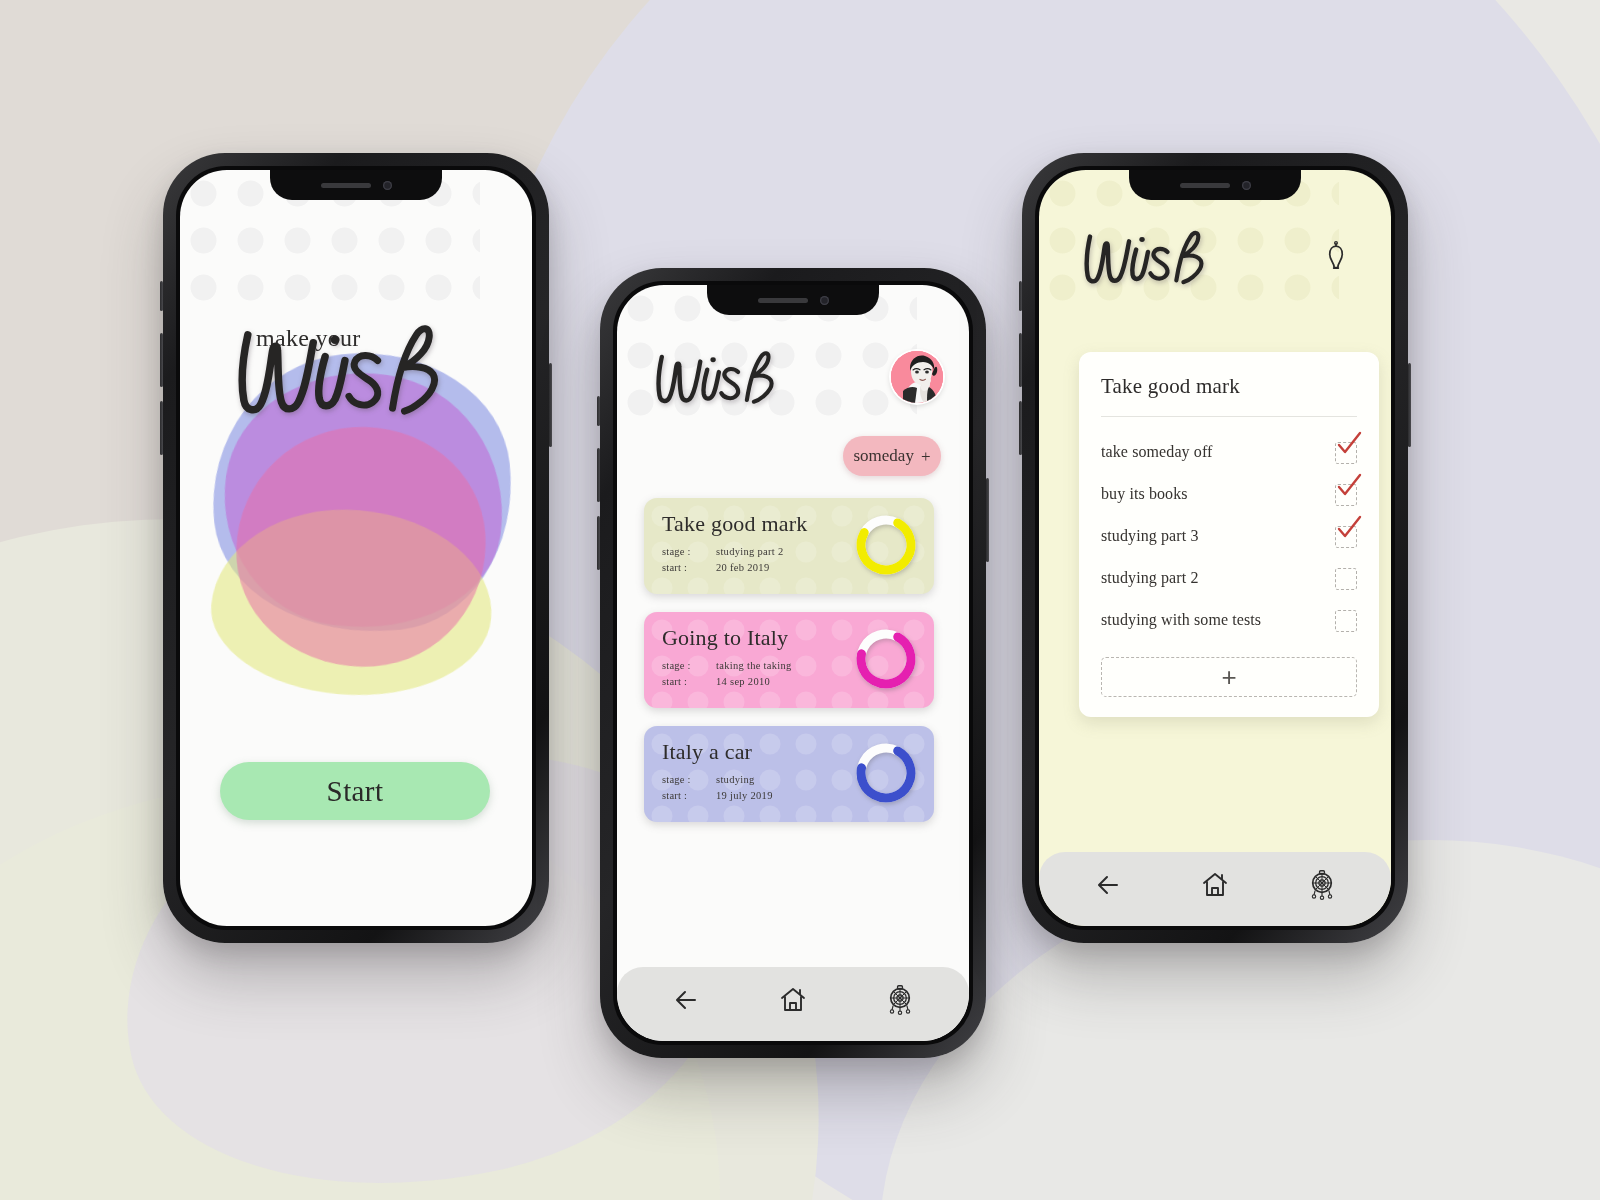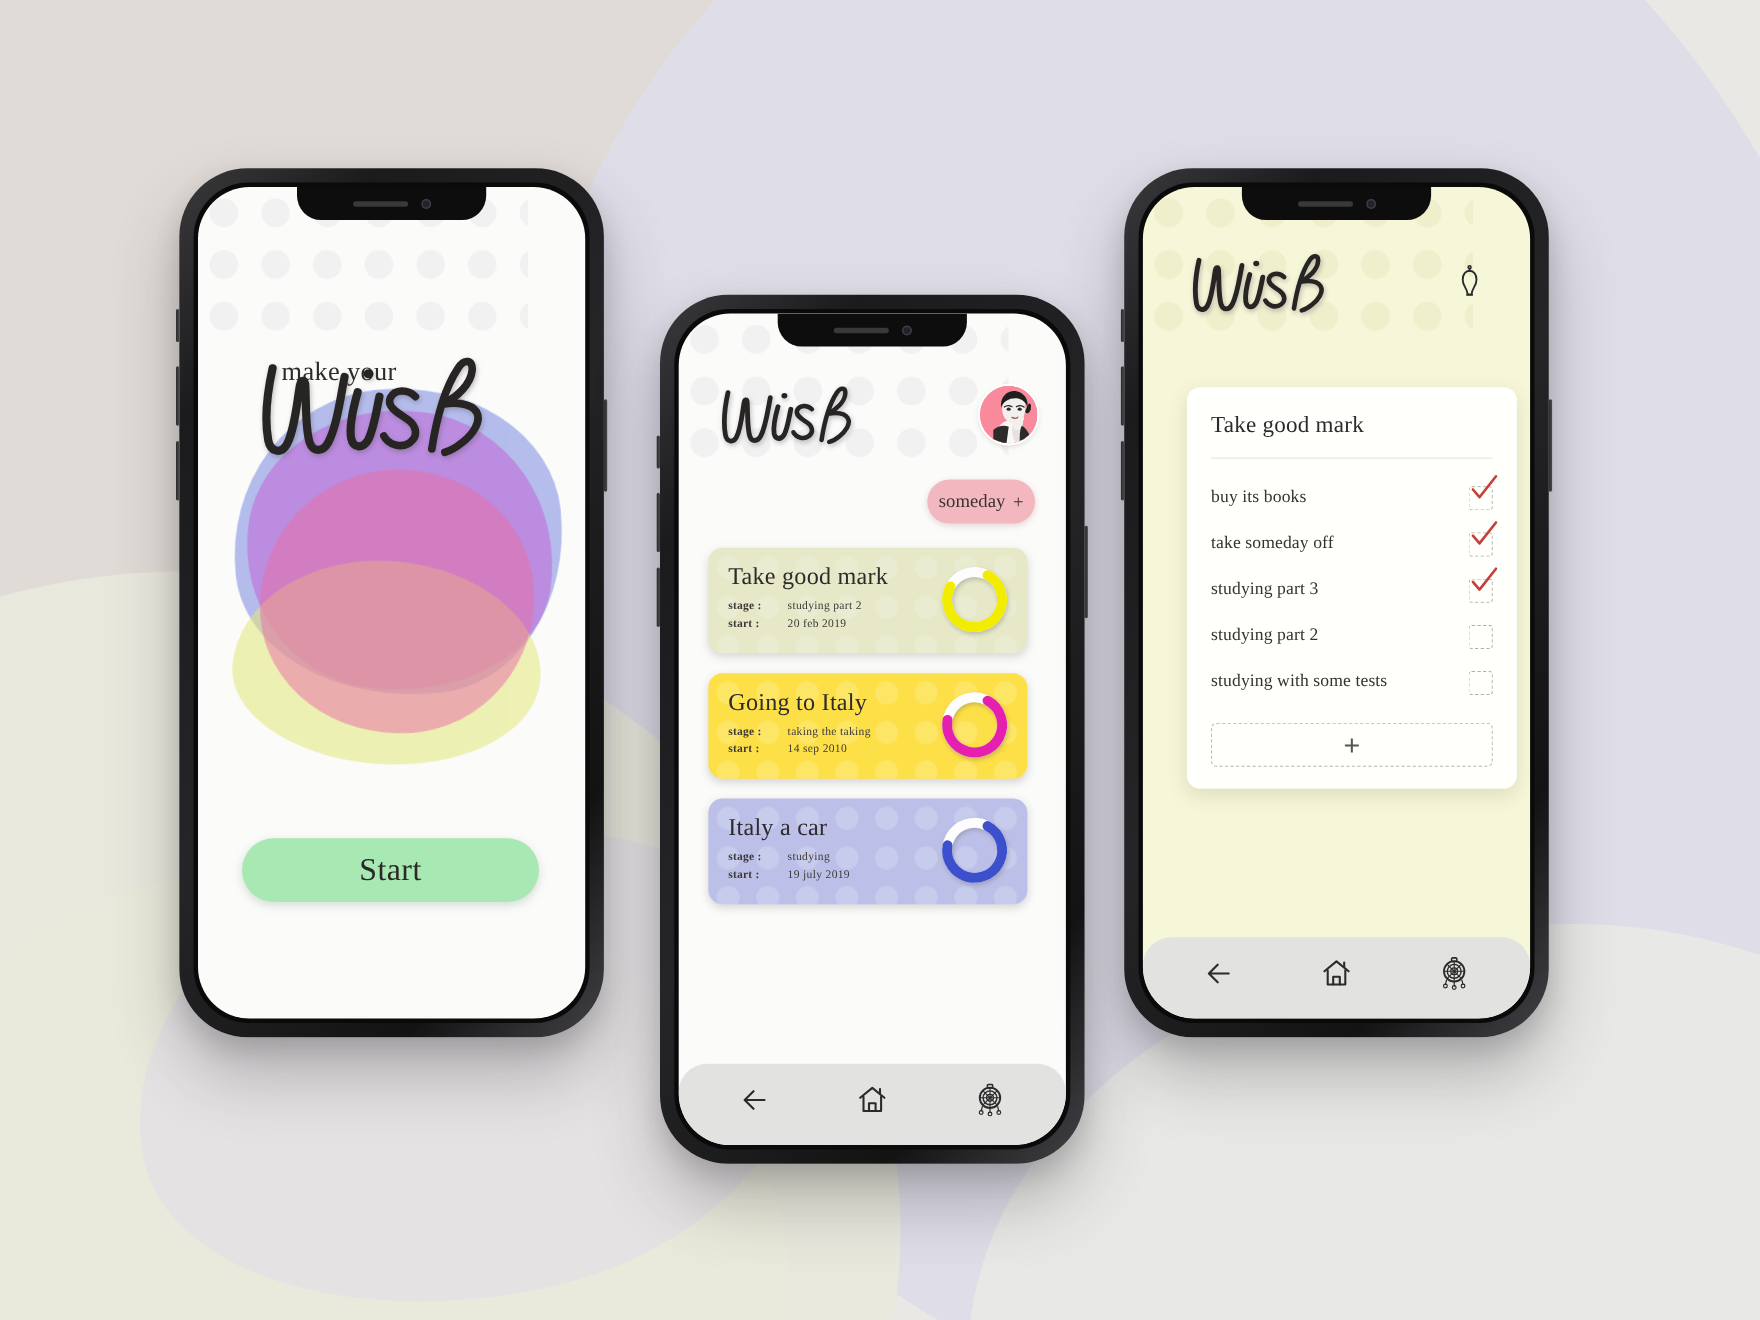--- a/index.html
+++ b/index.html
@@ -309,21 +309,21 @@
   }
   .card-meta {
     position: relative;
     display: flex;
     font-size: 10.5px;
     color: #3d3a38;
     margin-bottom: 5px;
     z-index: 2;
     letter-spacing: .2px;
   }
-  .card-meta .lbl { width: 54px; font-weight: bold; }
+  .card-meta .lbl { width: 54px; font-weight: normal; }
   .card-meta .val { letter-spacing: .3px; }
 
   .ring {
     position: absolute;
     right: 15px; top: 14px;
     width: 66px; height: 66px;
     z-index: 3;
     filter: drop-shadow(1px 2px 2px rgba(90,85,90,.30));
   }
   .ring svg { display: block; transform: rotate(-62deg); }
@@ -619,21 +619,21 @@
               <span class="lbl">start :</span>
               <span class="val">20 feb 2019</span>
             </div>
             <div class="ring">
               <svg width="66" height="66" viewBox="0 0 66 66">
                 <circle cx="33" cy="33" r="25" fill="none" stroke="#fdfdfd" stroke-width="9"></circle>
                 <circle cx="33" cy="33" r="25" fill="none" stroke="#f2ec00" stroke-width="9" stroke-linecap="round" stroke-dasharray="117.81 39.27"></circle>
               </svg>
             </div>
           </div>
-          <div class="wish-card" style="background: #fde047;">
+          <div class="wish-card" style="background: #f9a8d4;">
             <svg class="card-dots">
               <rect width="100%" height="100%" fill="url(#dotpat-card)"></rect>
             </svg>
             <div class="card-title">Going to Italy</div>
             <div class="card-meta">
               <span class="lbl">stage :</span>
               <span class="val">taking the taking</span>
             </div>
             <div class="card-meta">
               <span class="lbl">start :</span>
@@ -716,41 +716,41 @@
         <div class="bell">
           <svg width="34" height="36" viewBox="0 0 38 36">
               <use href="#ico-bell"></use>
             </svg>
         </div>
       </div>
 
       <div class="checklist-card">
         <div class="cl-title">Take good mark</div>
         <div class="cl-items" id="checklist-items">
+            <div class="cl-row">
+              <span class="cl-label">take someday off</span>
+              <span class="cl-box">
+                <span class="tick">
+                  <svg width="30" height="30" viewBox="0 0 30 30">
+                    <use href="#ico-tick"></use>
+                  </svg>
+                </span>
+              </span>
+            </div>
             <div class="cl-row">
               <span class="cl-label">buy its books</span>
               <span class="cl-box">
                 <span class="tick">
                   <svg width="30" height="30" viewBox="0 0 30 30">
                     <use href="#ico-tick"></use>
                   </svg>
                 </span>
               </span>
             </div>
             <div class="cl-row">
-              <span class="cl-label">take someday off</span>
-              <span class="cl-box">
-                <span class="tick">
-                  <svg width="30" height="30" viewBox="0 0 30 30">
-                    <use href="#ico-tick"></use>
-                  </svg>
-                </span>
-              </span>
-            </div>
-            <div class="cl-row">
               <span class="cl-label">studying part 3</span>
               <span class="cl-box">
                 <span class="tick">
                   <svg width="30" height="30" viewBox="0 0 30 30">
                     <use href="#ico-tick"></use>
                   </svg>
                 </span>
               </span>
             </div>
             <div class="cl-row">

